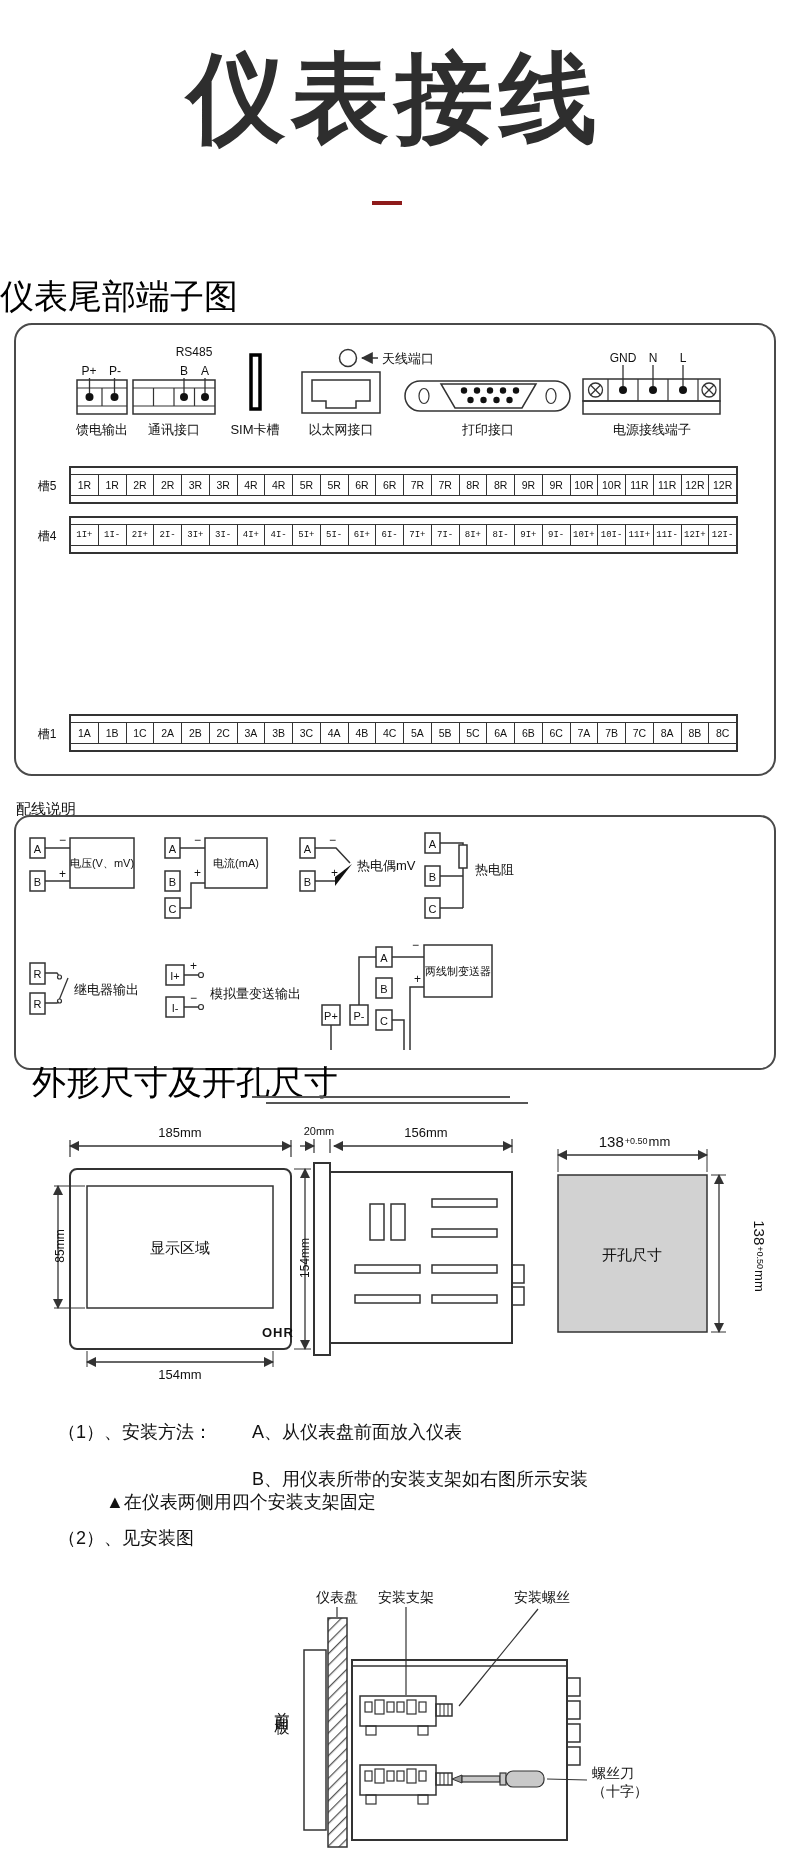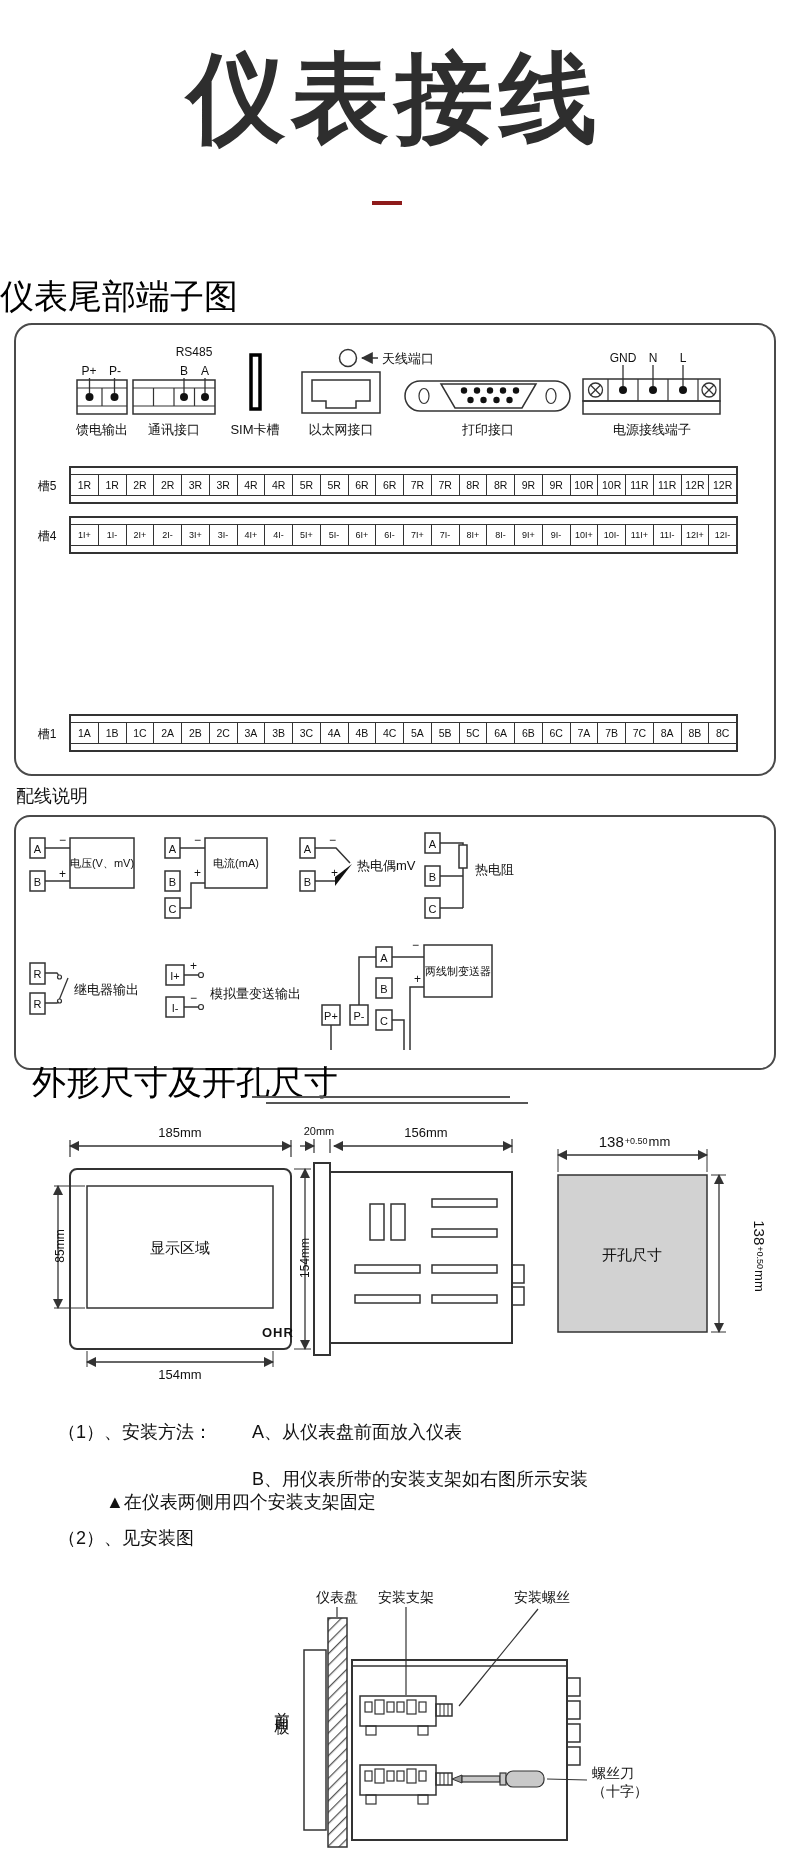--- a/index.html
+++ b/index.html
@@ -14,22 +14,22 @@
   .slotname{position:absolute;left:26px;width:42px;text-align:center;font-size:12px;color:#111;}
   .tstrip{position:absolute;left:69px;width:669px;height:38px;border:2px solid #333;background:#fff;
       box-sizing:border-box;display:flex;flex-direction:column;}
   .tstrip .band{height:6px;}
   .tstrip .band.top{border-bottom:1.5px solid #333;}
   .tstrip .band.bot{border-top:1.5px solid #333;}
   .tstrip .cells{flex:1;display:flex;}
   .tstrip .cells .cell{flex:1;border-right:1.2px solid #333;display:flex;align-items:center;
       justify-content:center;font-size:10.5px;white-space:nowrap;overflow:hidden;}
   .tstrip .cells .cell:last-child{border-right:none;}
-  .tstrip.small .cells .cell{font-size:9px;}
-  .label15{position:absolute;font-size:18px;}
+  .tstrip.small .cells .cell{font-size:9px;font-family:Liberation Mono, monospace;}
+  .label15{position:absolute;font-size:15px;margin-top:16px;}
   .itext{position:absolute;font-size:18px;white-space:nowrap;}
   .rot-ccw{position:absolute;font-size:12px;text-align:center;transform:rotate(-90deg);white-space:nowrap;}
   .rot-cw{transform:rotate(90deg);}
   .dimtol{position:absolute;display:flex;align-items:center;justify-content:center;white-space:nowrap;}
   .dimtol .main{font-size:15px;}
   .dimtol .tcol{display:flex;flex-direction:row;font-size:9px;line-height:9px;margin:0 1px;}
   .dimtol .unit{font-size:13px;}
   .vert-label{position:absolute;writing-mode:vertical-rl;font-size:15px;letter-spacing:4px;}
   svg{position:absolute;overflow:visible;}
   svg text{font-family:"Liberation Sans",sans-serif;fill:#111;}

